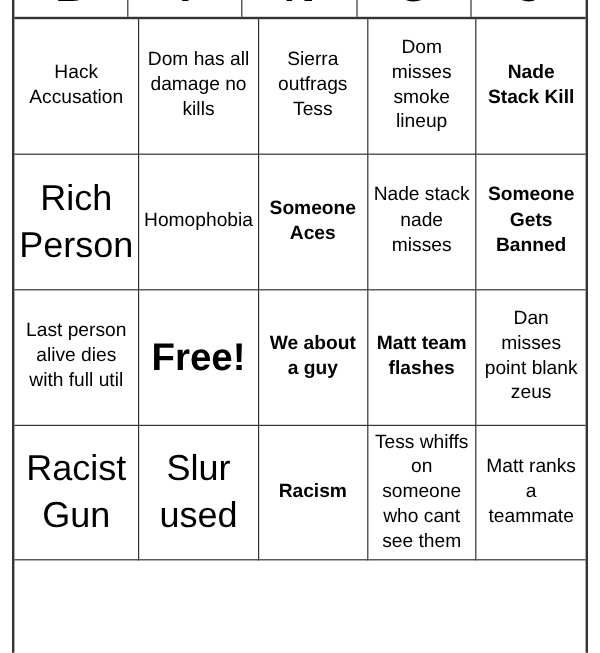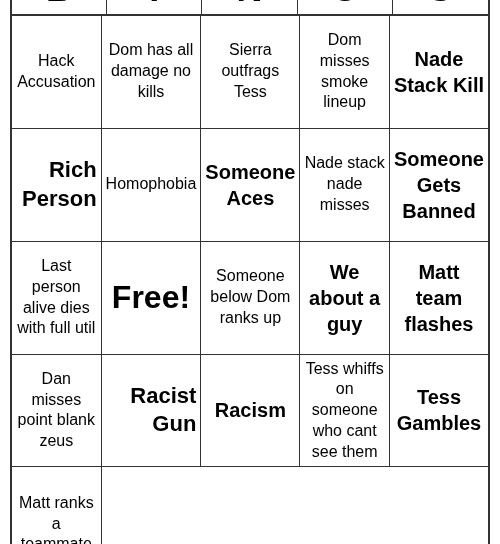--- a/index.html
+++ b/index.html
@@ -59,27 +59,26 @@
 
     .bingo-cell:nth-child(5n) {
       border-right: none;
     }
 
     .bingo-cell:nth-child(n+21) {
       border-bottom: none;
     }
 
     .bingo-cell.large-text {
-      font-size: 22px;
-      font-weight: bold;
-      text-align: right;
+      font-size: 30px;
+      font-weight: normal;
     }
 
     .bingo-cell.medium-text {
-      font-size: 20px;
+      font-size: 16px;
       font-weight: bold;
     }
 
     .bingo-cell.free {
       font-size: 32px;
       font-weight: bold;
     }
   </style>
 </head>
 <body>
@@ -98,23 +97,22 @@
       <div class="bingo-cell">Sierra outfrags Tess</div>
       <div class="bingo-cell">Dom misses smoke lineup</div>
       <div class="bingo-cell medium-text">Nade Stack Kill</div>
       <div class="bingo-cell large-text">Rich Person</div>
       <div class="bingo-cell">Homophobia</div>
       <div class="bingo-cell medium-text">Someone Aces</div>
       <div class="bingo-cell">Nade stack nade misses</div>
       <div class="bingo-cell medium-text">Someone Gets Banned</div>
       <div class="bingo-cell">Last person alive dies with full util</div>
       <div class="bingo-cell free">Free!</div>
-      <div class="bingo-cell">Someone below Dom ranks up</div>
       <div class="bingo-cell medium-text">We about a guy</div>
       <div class="bingo-cell medium-text">Matt team flashes</div>
       <div class="bingo-cell">Dan misses point blank zeus</div>
       <div class="bingo-cell large-text">Racist Gun</div>
+      <div class="bingo-cell large-text">Slur used</div>
       <div class="bingo-cell medium-text">Racism</div>
       <div class="bingo-cell">Tess whiffs on someone who cant see them</div>
-      <div class="bingo-cell medium-text">Tess Gambles</div>
       <div class="bingo-cell">Matt ranks a teammate</div>
     </div>
 </div>
 
 </body></html>

